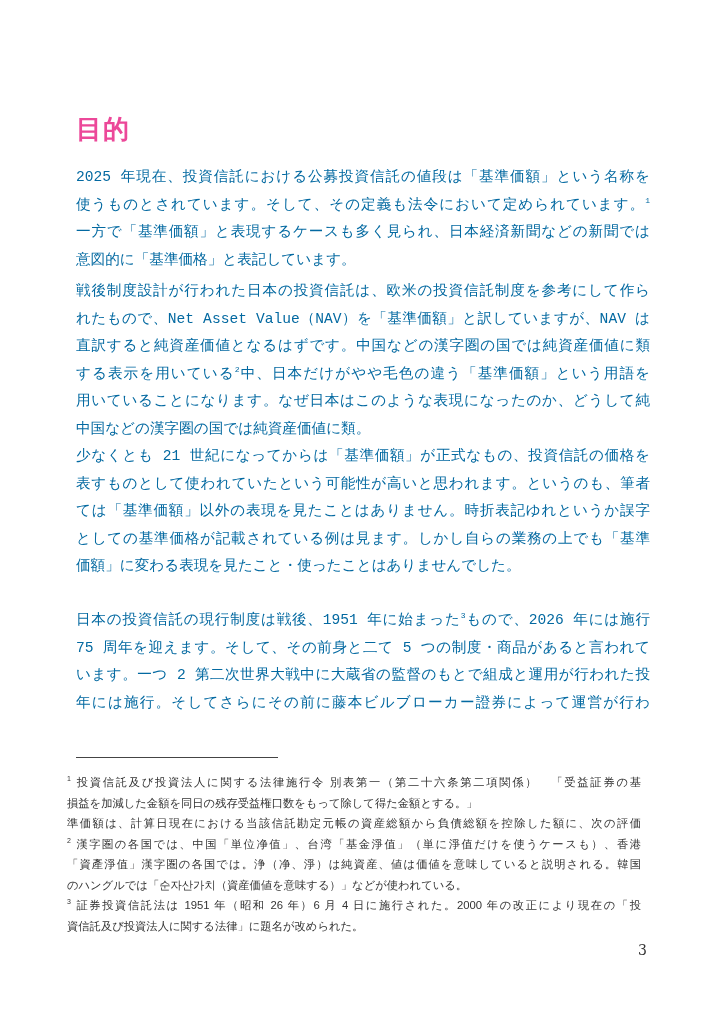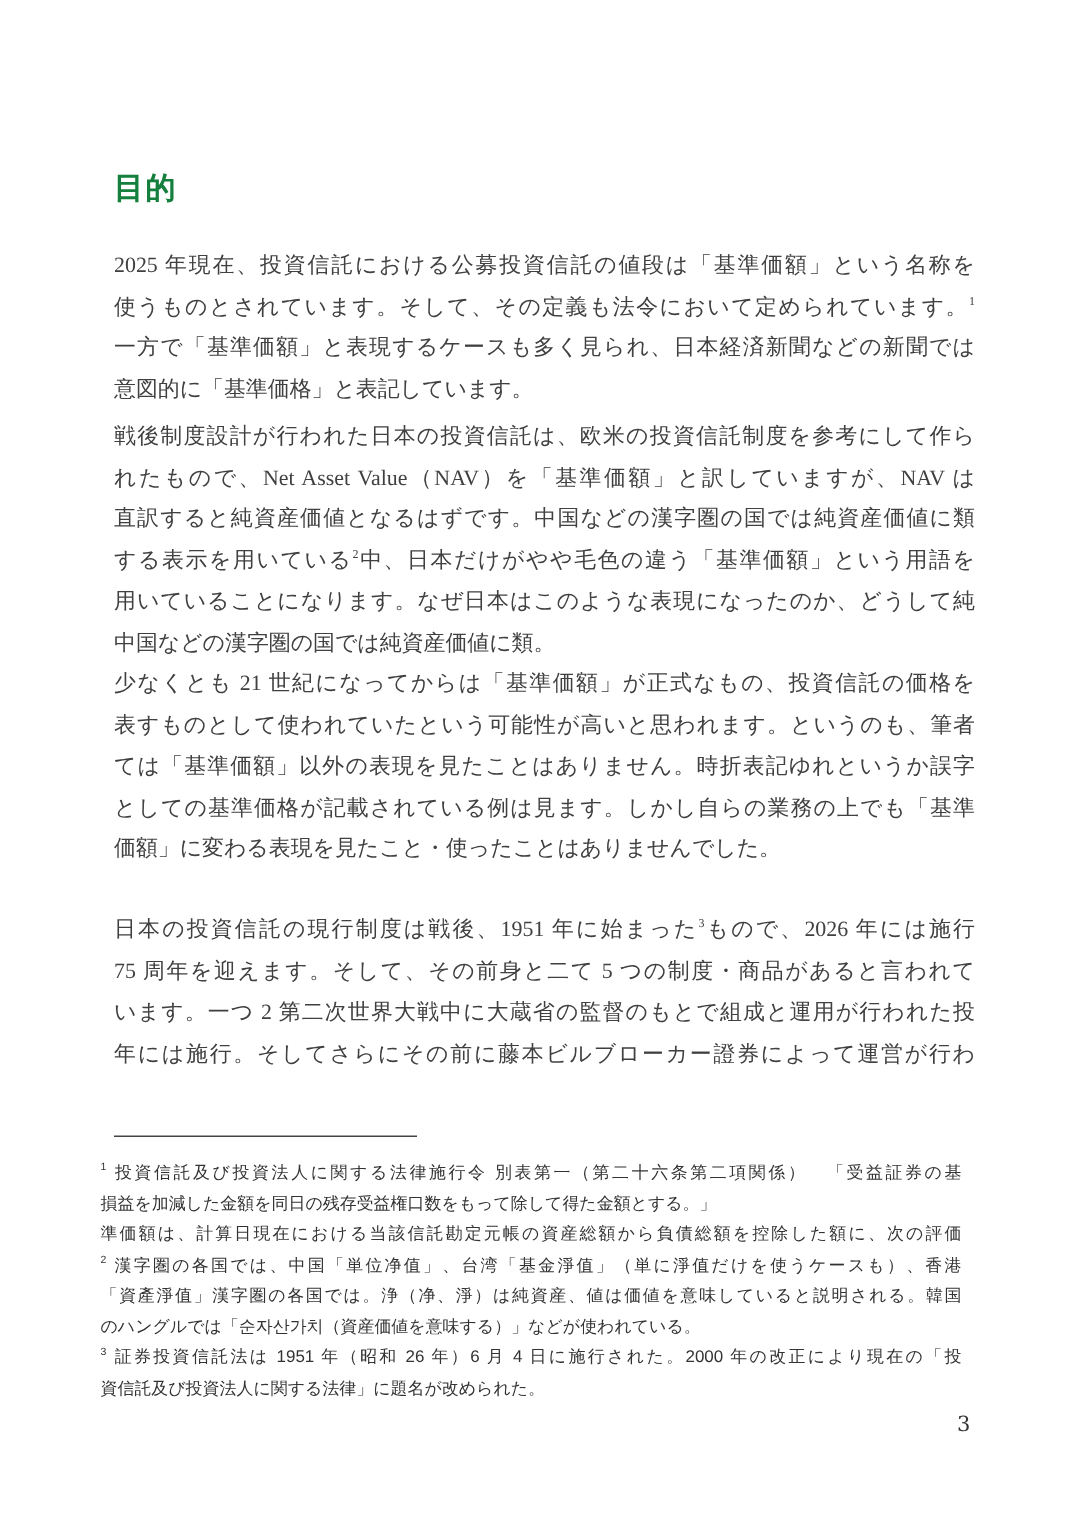--- a/index.html
+++ b/index.html
@@ -1,25 +1,25 @@
 <!DOCTYPE html>
 <html><head>
 <meta charset="utf-8">
 <style>
   html, body { margin: 0; padding: 0; background: #ffffff; }
   body { width: 725px; height: 1024px; position: relative; overflow: hidden; color: #1a1a1a; }
   .page { position: absolute; left: 0; top: 0; width: 725px; height: 1024px; background: #fff; }
   .heading {
     position: absolute; left: 76px; top: 112px;
-    font-family: "DejaVu Sans", sans-serif; font-weight: bold; font-size: 20px; color: #15803d;
+    font-family: "DejaVu Sans", sans-serif; font-weight: bold; font-size: 26px; color: #ec4899;
     margin: 0; letter-spacing: 1px;
   }
   .body-text {
     position: absolute; left: 76px; width: 574px;
-    font-family: Liberation Serif, serif; font-size: 14.6px; line-height: 27.5px; color: #404040;
+    font-family: Liberation Mono, monospace; font-size: 14.6px; line-height: 27.5px; color: #0369a1;
     margin: 0;
   }
   .line { display: block; white-space: nowrap; text-align: justify; text-align-last: justify; }
   .line.last { text-align-last: left; }
   sup { font-size: 8px; vertical-align: 6px; line-height: 0; }
   .rule { position: absolute; left: 76px; top: 757px; width: 202px; height: 1px; background: #444; }
   .footnotes {
     position: absolute; left: 67px; top: 772px; width: 574px;
     font-family: Liberation Sans, sans-serif; font-size: 11.3px; line-height: 20.5px; color: #333;
   }

